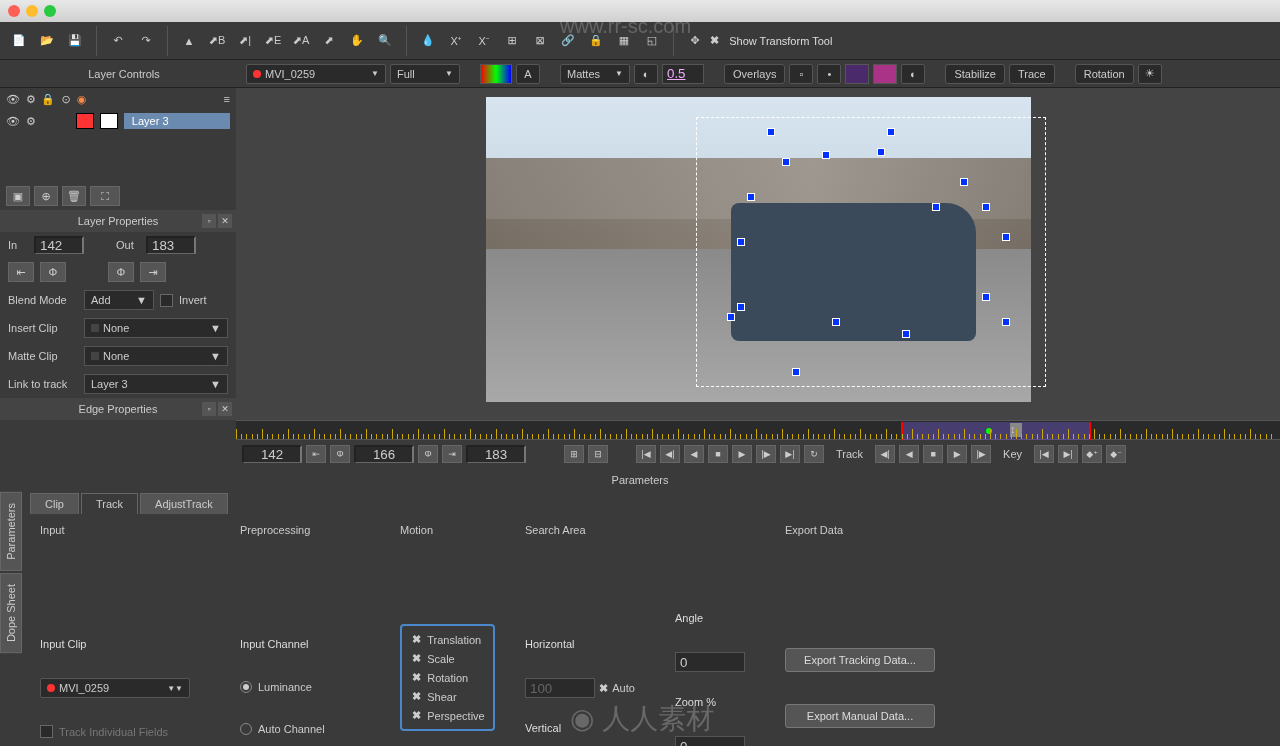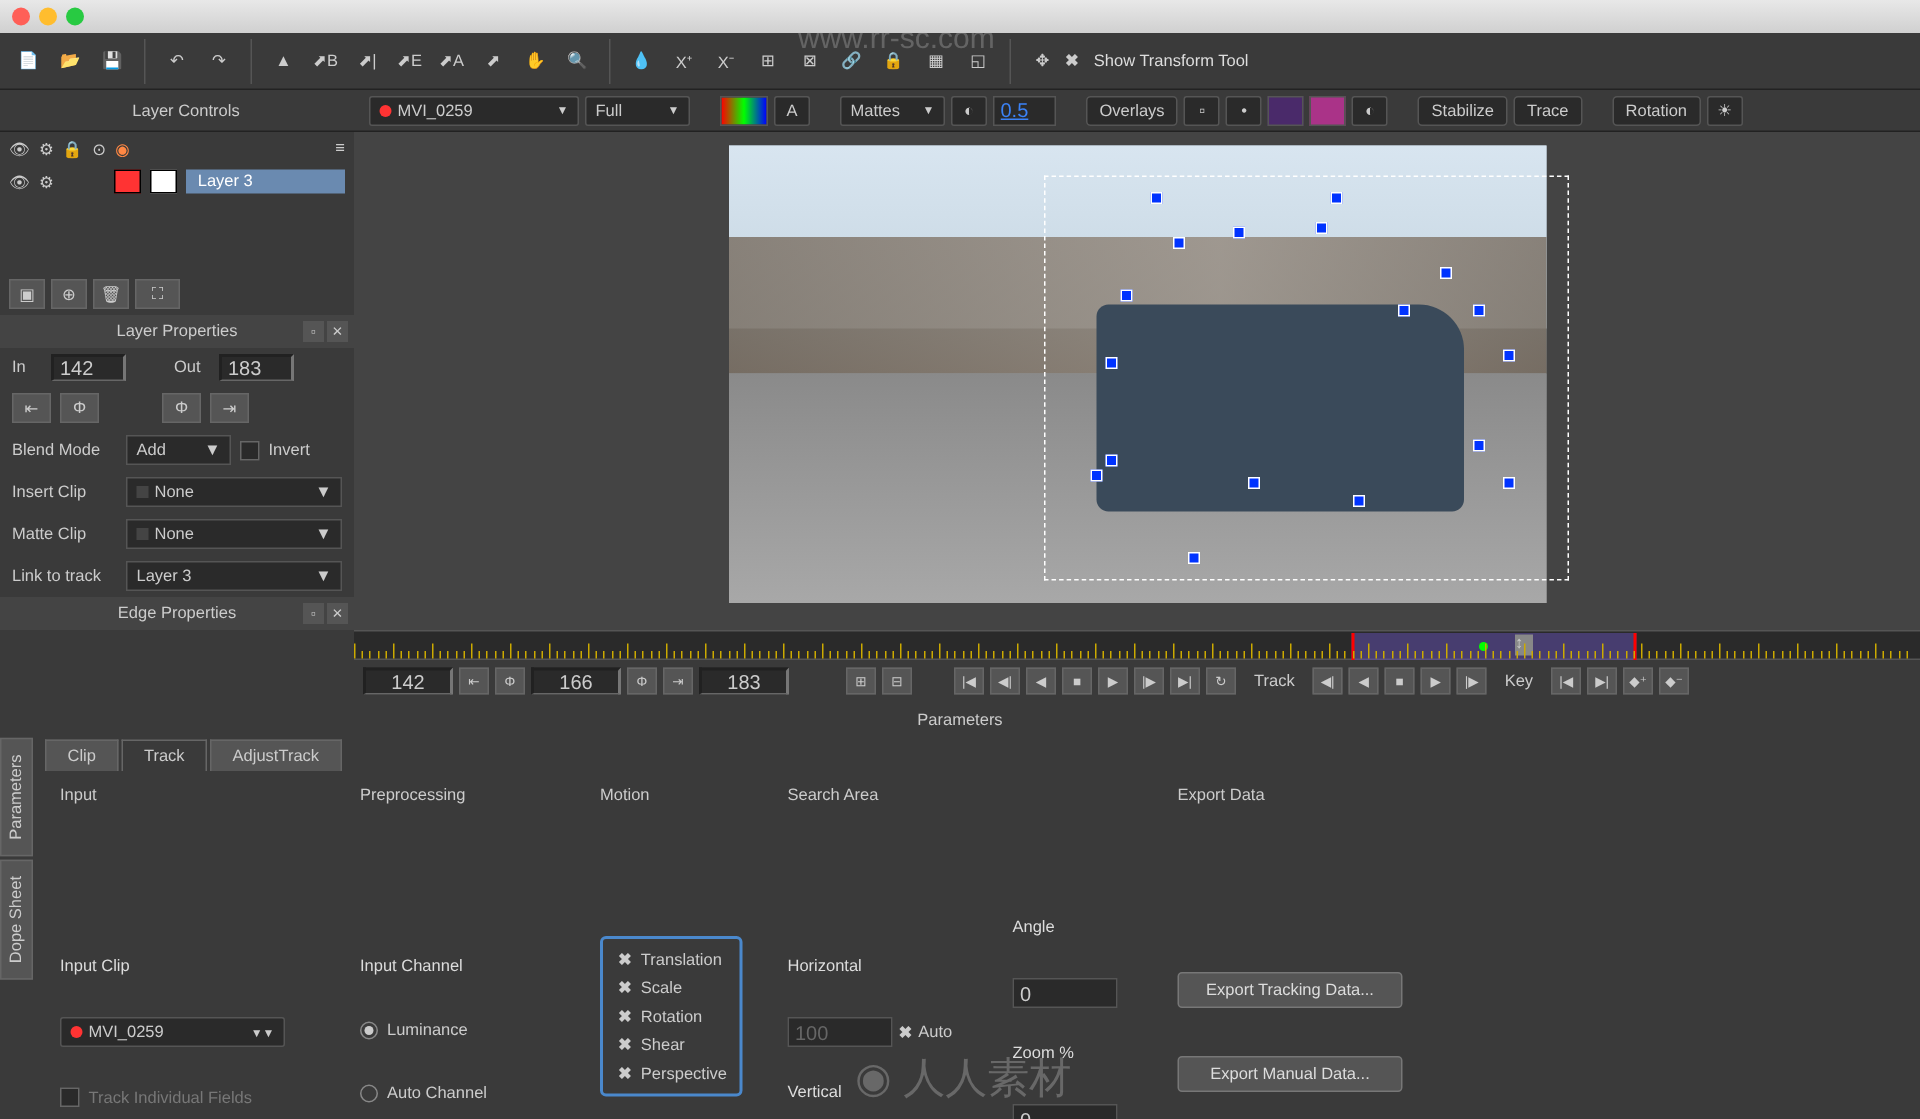--- a/index.html
+++ b/index.html
@@ -22,21 +22,21 @@
 
 .second-toolbar { height: 28px; background: #3a3a3a; border-bottom: 1px solid #222; display: flex; align-items: center; padding: 0 6px; gap: 4px; }
 .dropdown { background: #2a2a2a; border: 1px solid #555; height: 20px; display: flex; align-items: center; padding: 0 6px; gap: 4px; color: #ccc; border-radius: 2px; }
 .dropdown .arrow { font-size: 8px; }
 .red-dot { width: 8px; height: 8px; background: #ff3333; border-radius: 50%; }
 .btn { background: #2a2a2a; border: 1px solid #555; height: 20px; padding: 0 8px; display: flex; align-items: center; color: #ccc; border-radius: 3px; }
 .small-btn { width: 24px; height: 20px; background: #2a2a2a; border: 1px solid #555; display: flex; align-items: center; justify-content: center; color: #ccc; border-radius: 2px; }
 .gradient-box { width: 32px; height: 20px; background: linear-gradient(to right, #ff0000, #00ff00, #0000ff); border: 1px solid #555; }
 .purple-box { width: 24px; height: 20px; background: #4a2a6a; border: 1px solid #555; }
 .magenta-box { width: 24px; height: 20px; background: #aa3388; border: 1px solid #555; }
-.num-input { background: #2a2a2a; border: 1px solid #555; height: 20px; width: 42px; color: #3b82f6; padding: 0 4px; text-decoration: underline; }
+.num-input { background: #2a2a2a; border: 1px solid #555; height: 20px; width: 42px; color: #f0abfc; padding: 0 4px; text-decoration: underline; }
 
 
 .left-panel { position: absolute; left: 0; top: 88px; width: 236px; background: #3a3a3a; }
 .panel-header { height: 22px; background: #444; display: flex; align-items: center; justify-content: center; color: #ccc; position: relative; }
 .panel-header .icons { position: absolute; right: 4px; display: flex; gap: 2px; }
 .panel-header .icon { width: 14px; height: 14px; background: #555; display: flex; align-items: center; justify-content: center; font-size: 9px; }
 .layer-controls-row { height: 22px; display: flex; align-items: center; gap: 6px; padding: 0 6px; background: #3a3a3a; }
 .layer-row { height: 22px; display: flex; align-items: center; gap: 6px; padding: 0 6px; background: #3a3a3a; }
 .color-box-red { width: 18px; height: 16px; background: #ff3333; border: 1px solid #000; }
 .color-box-white { width: 18px; height: 16px; background: #fff; border: 1px solid #000; }
@@ -642,14 +642,14 @@
 
     <div class="param-col">
       <div class="param-section-title">Export Data</div>
       <div style="height:50px;"></div>
       <div class="export-btn">Export Tracking Data...</div>
       <div class="export-btn">Export Manual Data...</div>
     </div>
   </div>
 </div>
 
-<div class="watermark" style="left:532px;top:15px;">www.rr-sc.com</div>
+<div class="watermark" style="left:560px;top:15px;">www.rr-sc.com</div>
 <div class="watermark" style="left:570px;top:700px;font-size:28px;color:rgba(150,150,150,0.5);">◉ 人人素材</div>
 
 </body></html>

